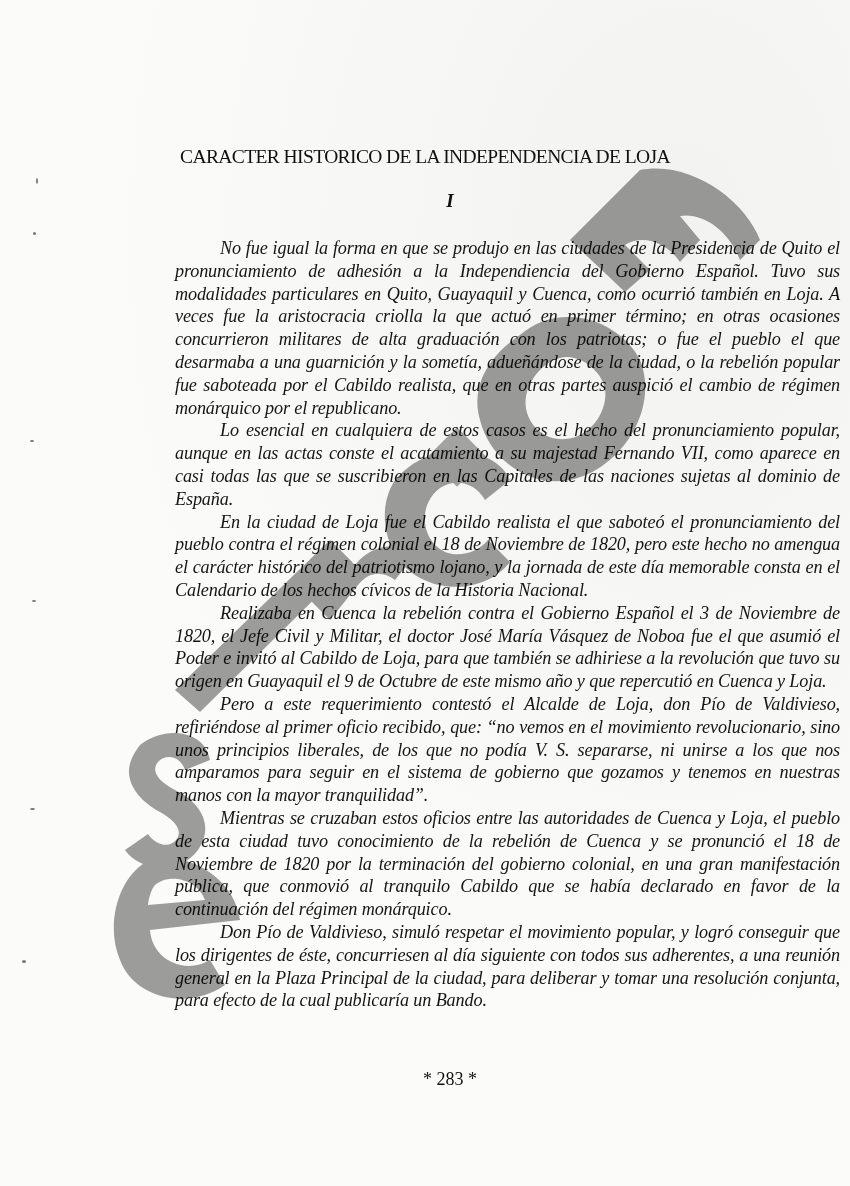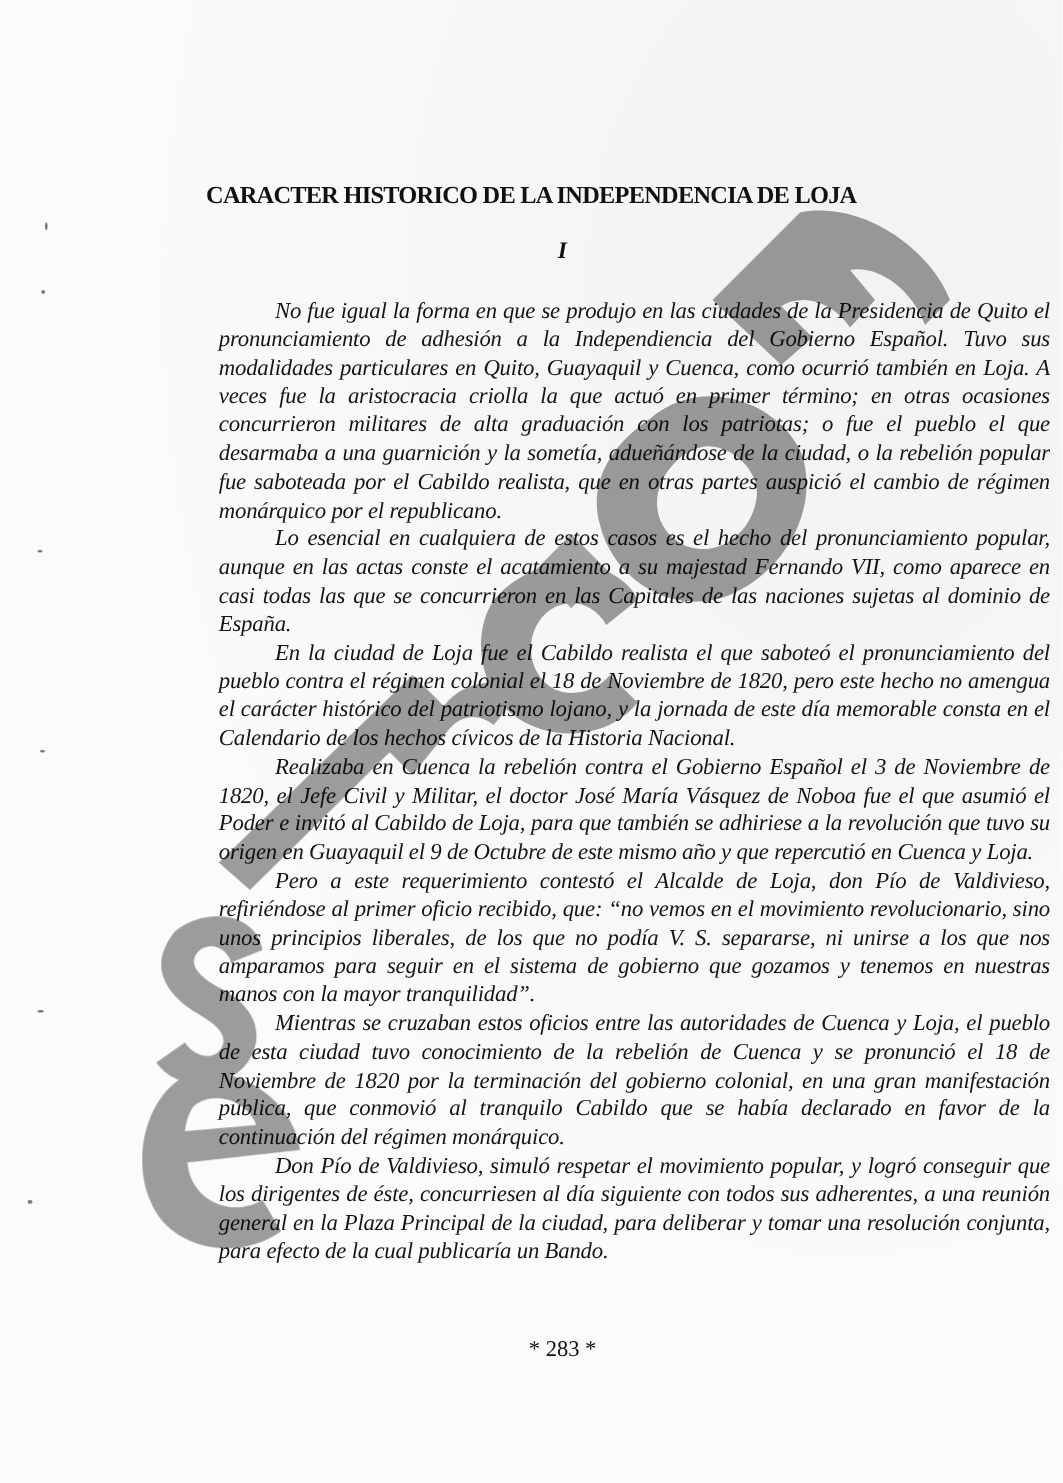--- a/index.html
+++ b/index.html
@@ -20,21 +20,21 @@
       height: 1186px;
       background: radial-gradient(ellipse at 80% 20%, #f2f2f0 0%, #fbfbf9 60%);
     }
     .title {
       position: absolute;
       left: 0;
       width: 850px;
       top: 146px;
       text-align: center;
       font-family: "Liberation Serif", serif;
-      font-weight: bold;
+      font-weight: normal;
       font-size: 19.5px;
       letter-spacing: -0.6px;
       color: #111;
       margin: 0;
     }
     .section-number {
       position: absolute;
       left: 0;
       width: 900px;
       top: 190px;
@@ -91,21 +91,21 @@
 <body>
 
 <div class="page">
 
   <h1 class="title">CARACTER HISTORICO DE LA INDEPENDENCIA DE LOJA</h1>
 
   <div class="section-number">I</div>
 
   <div class="body-text">
     <p>No fue igual la forma en que se produjo en las ciudades de la Presidencia de Quito el pronunciamiento de adhesión a la Independiencia del Gobierno Español. Tuvo sus modalidades particulares en Quito, Guayaquil y Cuenca, como ocurrió también en Loja.  A veces fue la aristocracia criolla la que actuó en primer término; en otras ocasiones concurrieron militares de alta graduación con los patriotas;  o fue el pueblo el que desarmaba a una guarnición y la sometía, adueñándose de la ciudad, o la rebelión popular fue saboteada por el Cabildo realista, que en otras partes auspició el cambio de régimen monárquico por el republicano.</p>
-    <p>Lo esencial en cualquiera de estos casos es el hecho del pronunciamiento popular, aunque en las actas conste el acatamiento a su majestad Fernando VII, como aparece en casi todas las que se concurrieron en las Capitales de las naciones sujetas al dominio de España.</p>
+    <p>Lo esencial en cualquiera de estos casos es el hecho del pronunciamiento popular, aunque en las actas conste el acatamiento a su majestad Fernando VII, como aparece en casi todas las que se suscribieron en las Capitales de las naciones sujetas al dominio de España.</p>
     <p>En la ciudad de Loja fue el Cabildo realista el que saboteó el pronunciamiento del pueblo contra el régimen colonial el 18 de Noviembre de 1820, pero este hecho no amengua el carácter histórico del patriotismo lojano, y la jornada de este día memorable consta en el Calendario de los hechos cívicos de la Historia Nacional.</p>
     <p>Realizaba en Cuenca la rebelión contra el Gobierno Español el 3 de Noviembre de 1820, el Jefe Civil y Militar, el doctor José María Vásquez de Noboa fue el que asumió el Poder e invitó al Cabildo de Loja, para que también se adhiriese a la revolución que tuvo su origen en Guayaquil el 9 de Octubre de este mismo año y que repercutió en Cuenca y Loja.</p>
     <p>Pero a este requerimiento contestó el Alcalde de Loja, don Pío de Valdivieso, refiriéndose al primer oficio recibido, que:  “no vemos en el movimiento revolucionario, sino unos principios liberales, de los que no podía V. S. separarse, ni unirse a los que nos amparamos para seguir en el sistema de gobierno que gozamos y tenemos en nuestras manos con la mayor tranquilidad”.</p>
     <p>Mientras se cruzaban estos oficios entre las autoridades de Cuenca y Loja, el pueblo de esta ciudad tuvo conocimiento de la rebelión de Cuenca y se pronunció el 18 de Noviembre de 1820 por la terminación del gobierno colonial, en una gran manifestación pública, que conmovió al tranquilo Cabildo que se había declarado en favor de la continuación del régimen monárquico.</p>
     <p>Don Pío de Valdivieso, simuló respetar el movimiento popular, y logró conseguir que los dirigentes de éste, concurriesen al día siguiente con todos sus adherentes, a una reunión general en la Plaza Principal de la ciudad, para deliberar y tomar una resolución conjunta, para efecto de la cual publicaría un Bando.</p>
   </div>
 
   <div class="page-number">* 283 *</div>
 
   <span class="speck" style="left:36px;top:178px;width:2px;height:6px;"></span>

